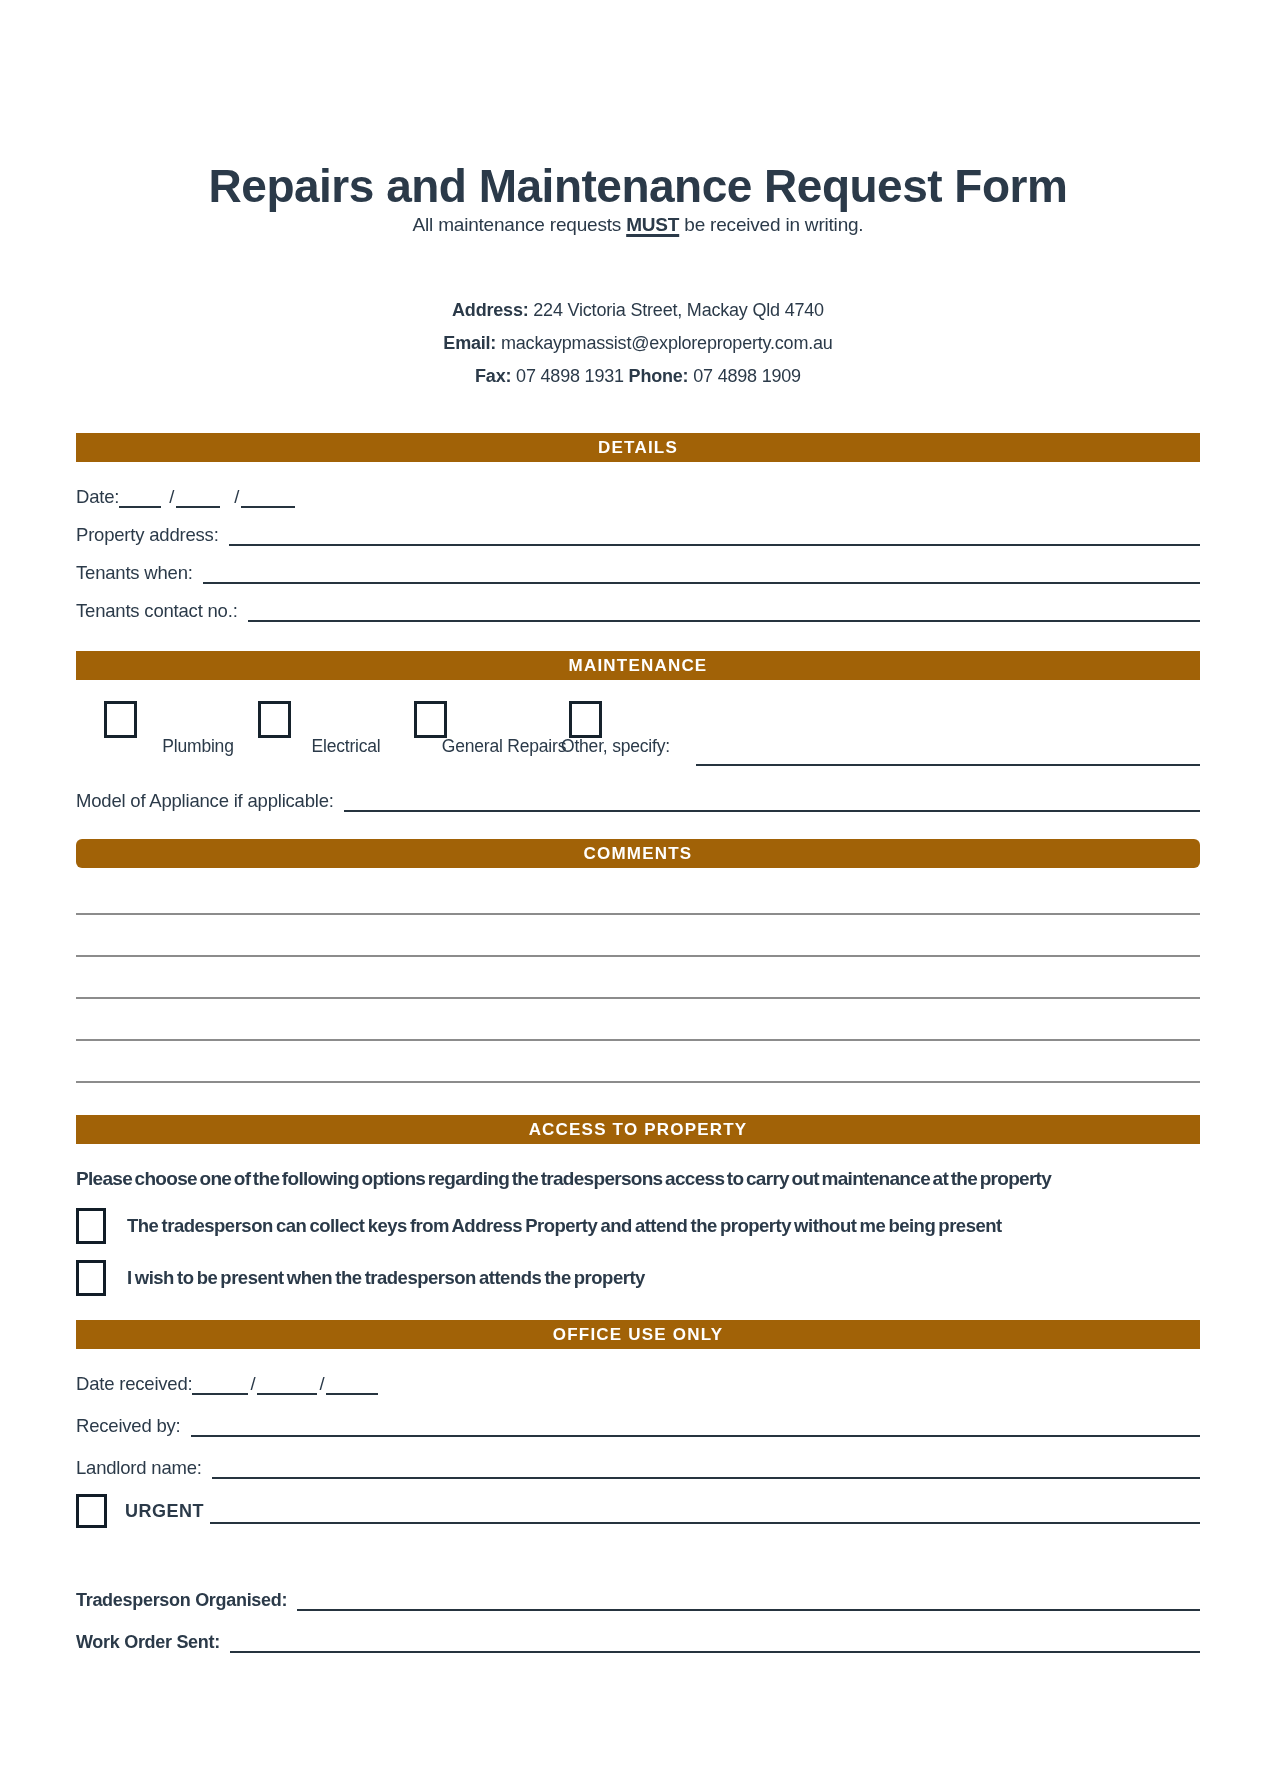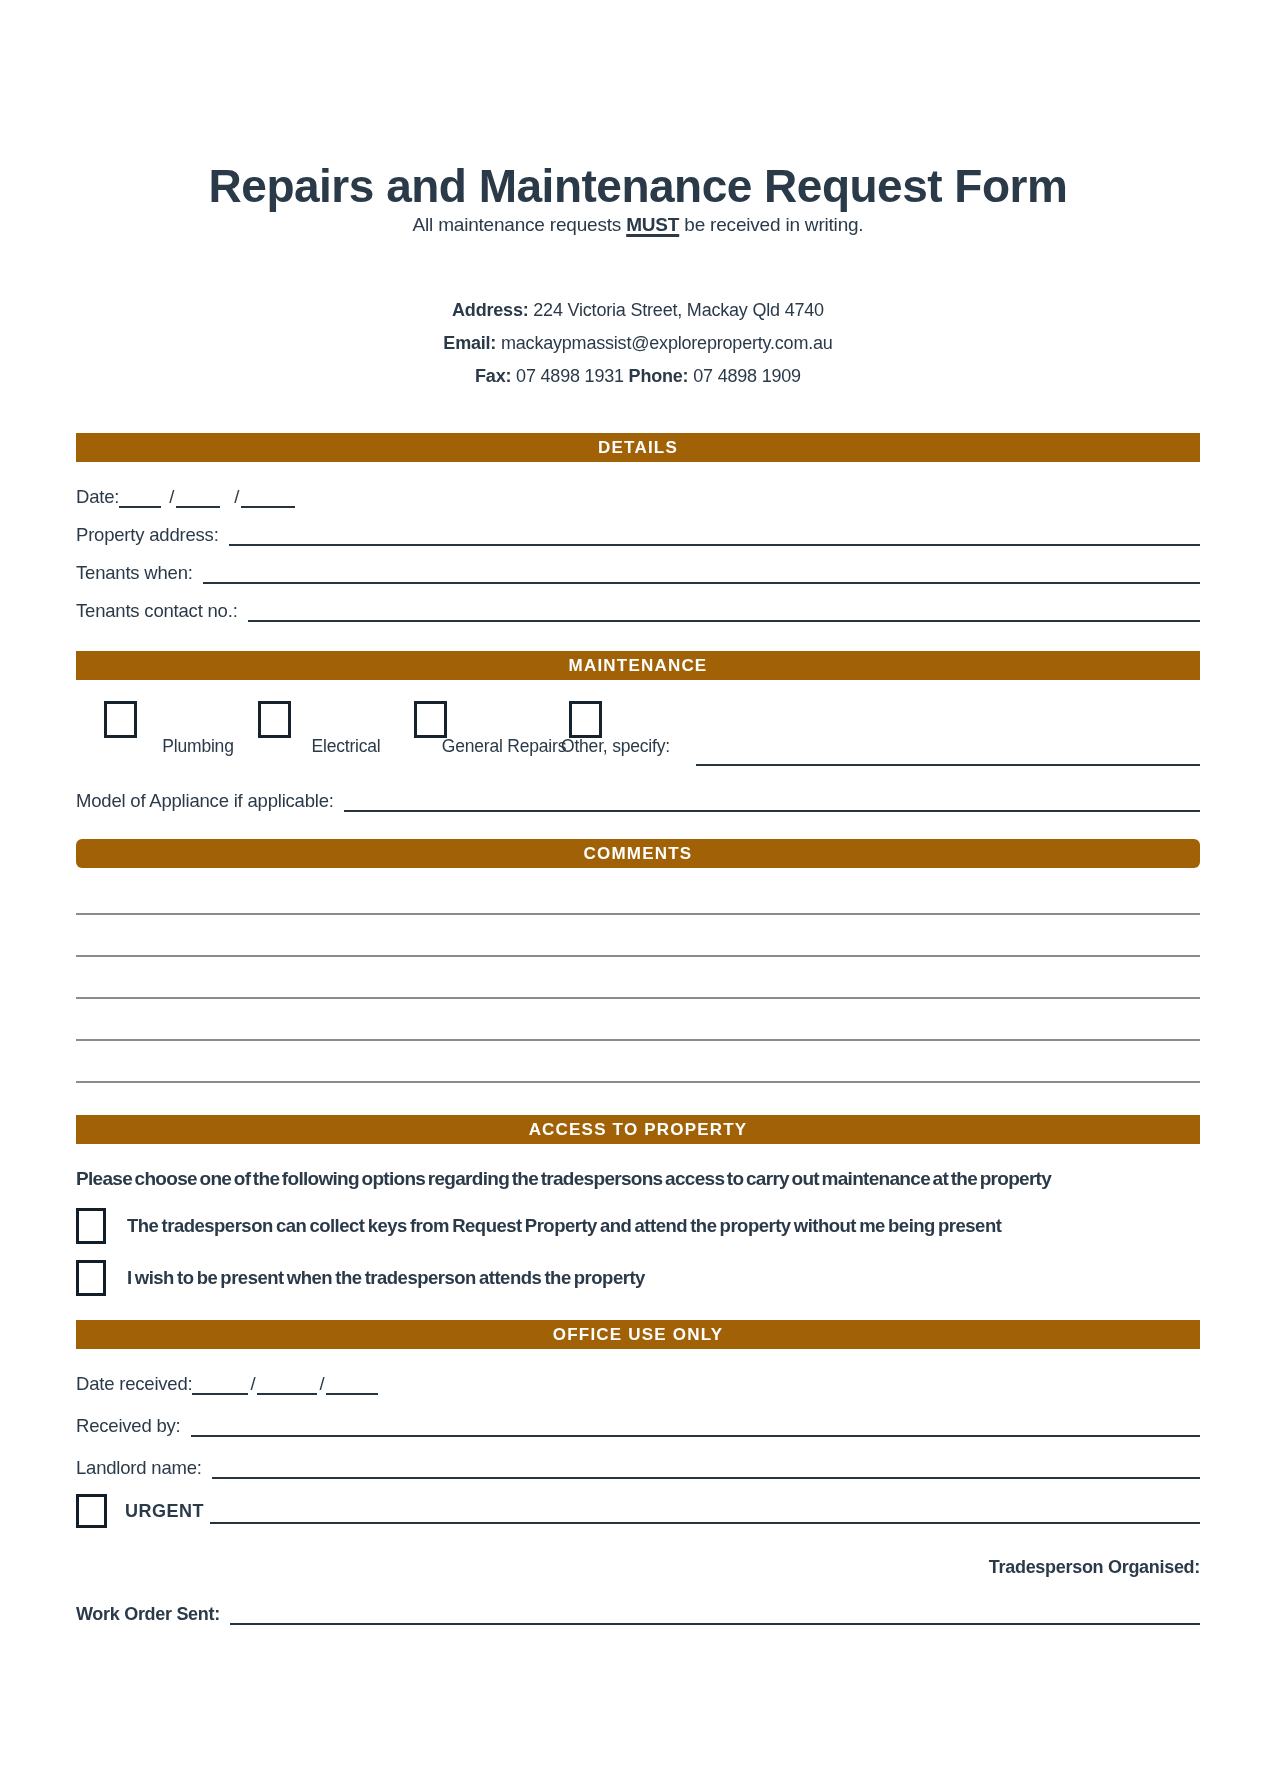--- a/index.html
+++ b/index.html
@@ -126,21 +126,21 @@
     background: #fff; flex: 0 0 auto;
   }
   .urg-lbl {
     margin-left: 18px;
     font-weight: bold; font-size: 18px;
     letter-spacing: 0.5px; white-space: nowrap;
   }
   .urg-blank { flex: 1 1 auto; border-bottom: 2px solid #26343f; align-self: flex-end; margin-bottom: 5px; }
   .urg-blank.g1 { margin-left: 6px; }
   .urg-blank.g2 { margin-left: 24px; }
-  .row-trade { margin-top: 28px; height: 26px; flex-direction: column; }
+  .row-trade { margin-top: 56px; height: 26px; }
   .row-work  { margin-top: 16px; height: 26px; }
   .blbl { font-weight: bold; letter-spacing: -0.3px; font-size: 18px; }
 </style>
 </head>
 <body>
 
 <div class="page">
   <div class="content">
 
     <h1 class="title">Repairs and Maintenance Request Form</h1>
@@ -206,21 +206,21 @@
       <div class="cmt-line"></div>
       <div class="cmt-line"></div>
       <div class="cmt-line"></div>
     </div>
 
     <div class="bar bar-access">ACCESS TO PROPERTY</div>
     <div class="instruction">Please choose one of the following options regarding the tradespersons access to carry out maintenance at the property</div>
 
     <div class="opt-row first">
       <span class="opt-cb"></span>
-      <span class="opt-text">The tradesperson can collect keys from Request Property and attend the property without me being present</span>
+      <span class="opt-text">The tradesperson can collect keys from Address Property and attend the property without me being present</span>
     </div>
     <div class="opt-row second">
       <span class="opt-cb"></span>
       <span class="opt-text">I wish to be present when the tradesperson attends the property</span>
     </div>
 
     <div class="bar bar-office">OFFICE USE ONLY</div>
 
     <div class="row row-office1 dr">
       <span class="lbl">Date received:</span>

